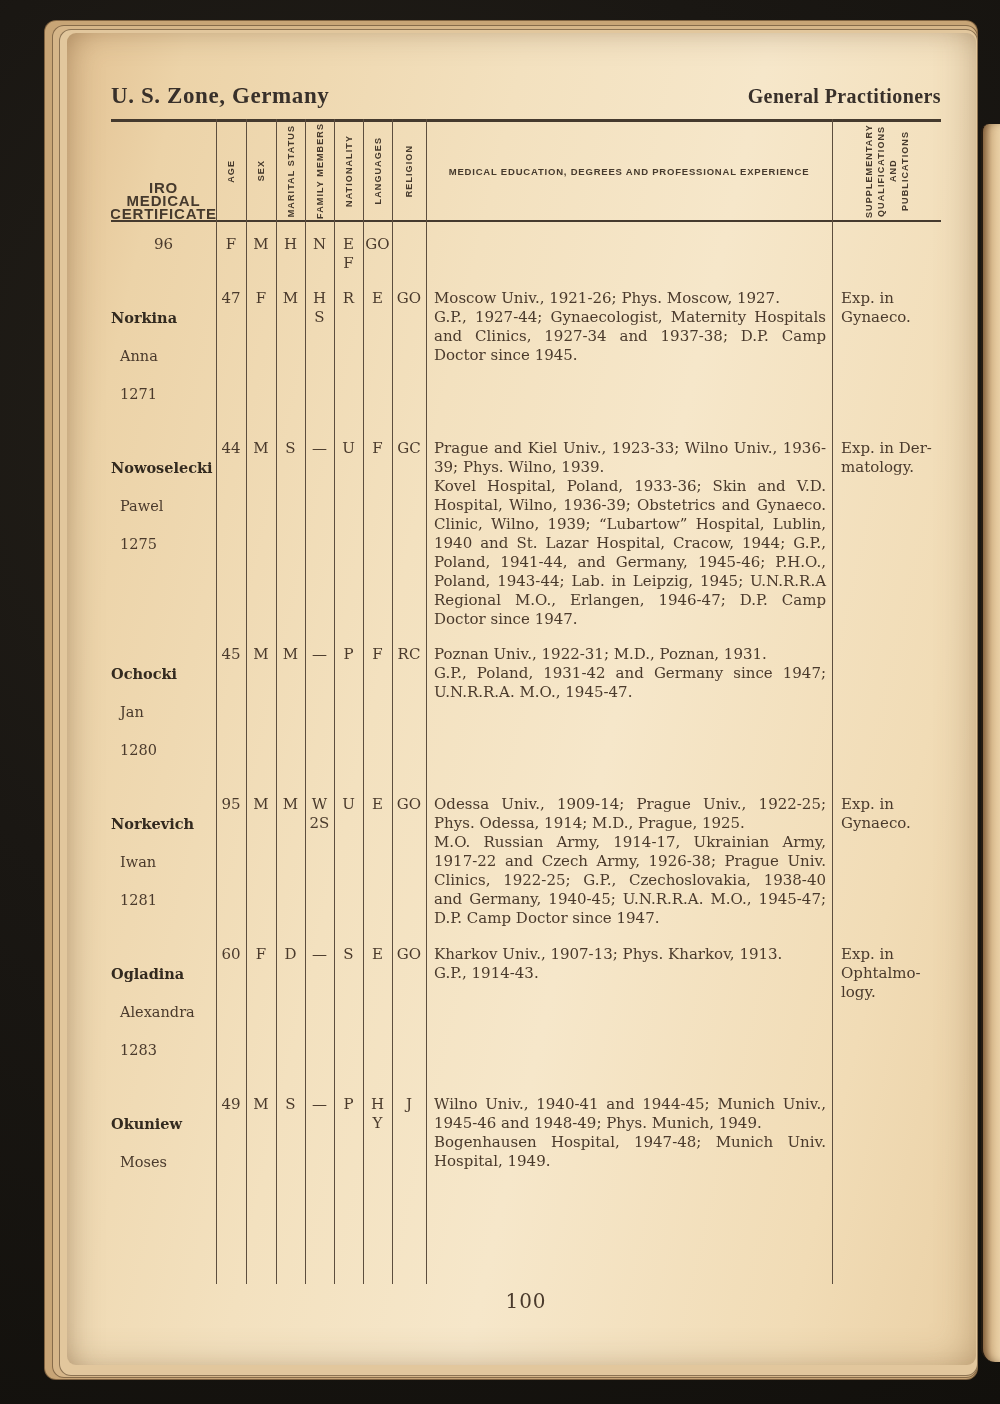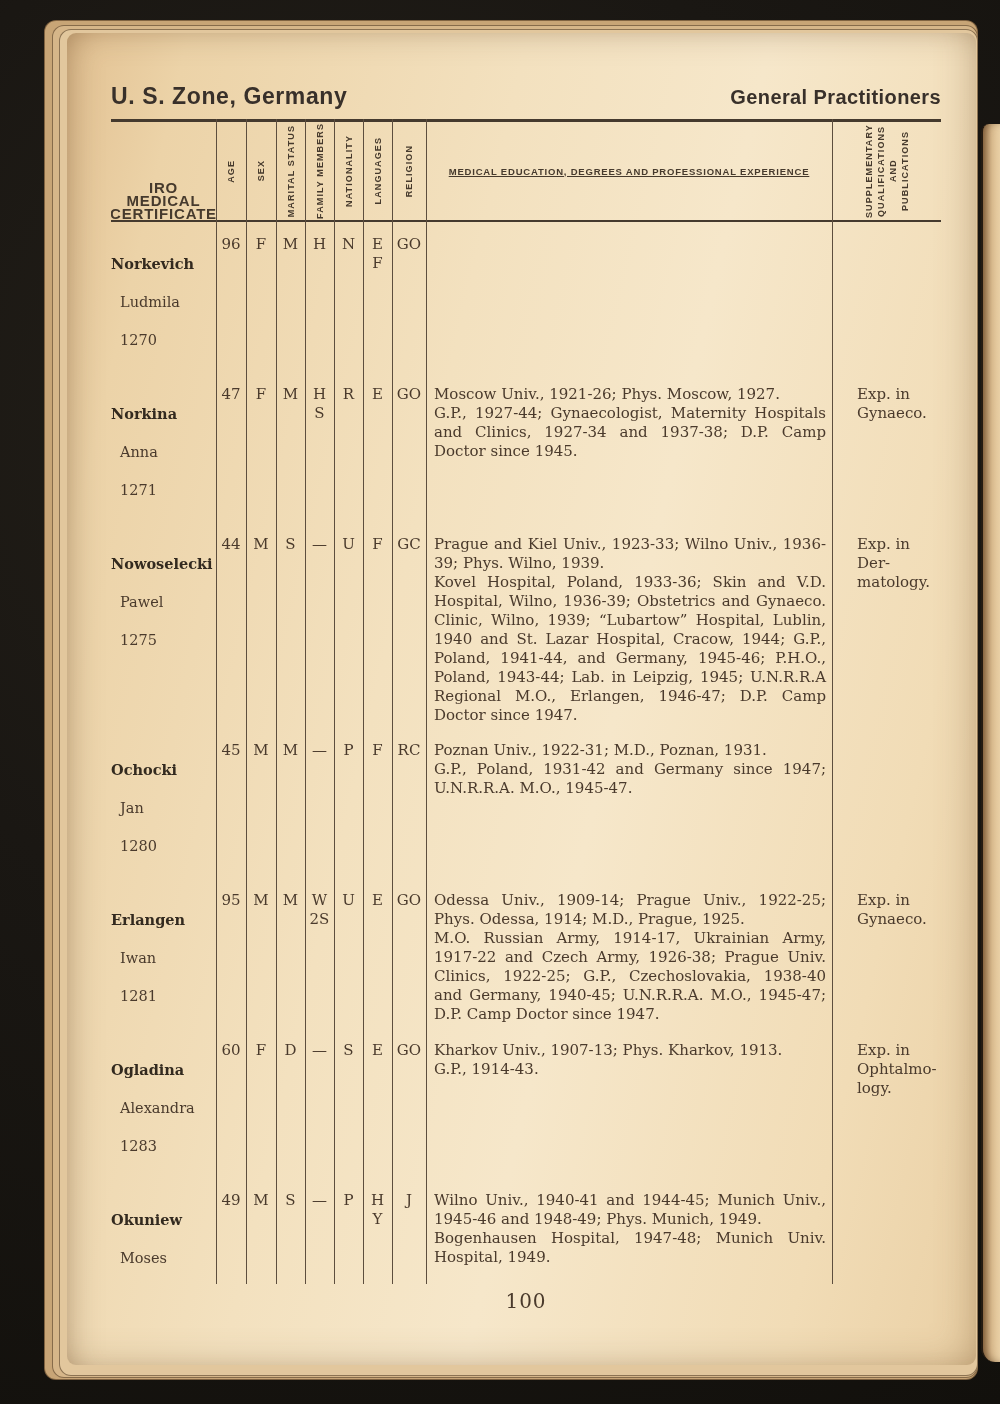--- a/index.html
+++ b/index.html
@@ -14,43 +14,43 @@
   
   .page{position:absolute;left:67px;top:33px;width:909px;height:1332px;border-radius:9px;
     background:linear-gradient(103deg,#e2c192 0%,#ecd3a8 10%,#f3e1bf 38%,#f6e7ca 58%,#f1dcb6 84%,#ead0a5 100%);
     box-shadow:inset 16px 10px 34px -18px rgba(105,70,35,.5), inset -20px -14px 40px -22px rgba(120,85,45,.45);}
   
   .page-right{position:absolute;left:981px;top:124px;width:19px;height:1238px;
     background:linear-gradient(90deg,#b99367 0%,#dcbd90 45%,#ecd4aa 100%);
     border-left:2px solid #241a10;border-radius:8px 0 0 14px;
     box-shadow:inset 6px 0 9px -3px rgba(70,40,15,.55);}
   .titlebar{position:absolute;left:44px;top:50px;width:830px;display:flex;justify-content:space-between;align-items:baseline;
-    font-family:Liberation Sans, sans-serif;font-weight:bold;color:#38302a;}
+    font-family:Liberation Serif, serif;font-weight:bold;color:#38302a;}
   .title-left{font-size:23px;letter-spacing:.6px;}
   .title-right{font-size:20px;letter-spacing:.4px;margin-left:20px;}
   .dtable{position:absolute;left:44px;top:86px;width:830px;height:1165px;}
   .rules{position:absolute;left:0;top:0;width:830px;height:1165px;pointer-events:none;}
   .rules div{position:absolute;top:0;bottom:0;width:1px;background:#5d4e3e;}
   .thead{position:relative;display:grid;grid-template-columns:105px 30px 30px 29px 29px 29px 29px 34px 406px 109px;
     height:98px;border-top:3px solid #453a2e;border-bottom:2px solid #453a2e;box-sizing:content-box;
     font-family:"Liberation Sans", sans-serif;font-weight:bold;color:#463a2d;}
   .hc{display:flex;align-items:center;justify-content:center;overflow:hidden;}
   .name-head{flex-direction:column;font-size:15px;letter-spacing:.8px;line-height:13px;text-align:center;margin-top:47px;}
   .name-head .sub{margin-top:12px;white-space:pre-line;}
   .vh{writing-mode:vertical-rl;transform:rotate(180deg);font-size:9px;letter-spacing:1.1px;line-height:12px;white-space:pre-line;text-align:center;}
-  .edu-head{font-size:9.5px;letter-spacing:.8px;text-align:center;padding:0 14px;text-decoration:underline;}
+  .edu-head{font-size:9.5px;letter-spacing:.8px;text-align:center;padding:0 14px;}
   .tbody{position:relative;padding-top:13px;height:1052px;overflow:hidden;box-sizing:border-box;}
   .row{display:grid;grid-template-columns:105px 30px 30px 29px 29px 29px 29px 34px 406px 109px;
     margin-bottom:16px;color:#4a3a2c;font-size:15px;line-height:19px;}
   .cell{white-space:pre-line;text-align:center;padding-top:0;}
   .cell.name{text-align:left;font-size:14.5px;}
   .cell.name .surname{font-weight:bold;color:#332a1f;}
   .cell.name .given,.cell.name .cert{padding-left:9px;}
   .cell.edu{text-align:justify;padding:0 6px 0 8px;}
-  .cell.supp{text-align:left;padding-left:25px;}
+  .cell.supp{text-align:left;padding-left:9px;}
   .pagenum{position:absolute;left:44px;top:1256px;width:830px;text-align:center;
     font-size:20px;color:#4a3a2c;letter-spacing:1px;}
 </style>
 </head>
 <body>
 
 <div class="stage">
   <div class="stack l1"></div>
   <div class="stack l2"></div>
   <div class="stack l3"></div>
@@ -92,25 +92,20 @@
         <div class="hc edu-head">MEDICAL EDUCATION, DEGREES AND PROFESSIONAL EXPERIENCE</div>
         <div class="hc">
             <span class="vh">SUPPLEMENTARY
 QUALIFICATIONS
 AND PUBLICATIONS</span>
           </div>
       </div>
 
       <div class="tbody">
   <div class="row">
-    <div class="cell name">
-      <div><span class="surname"></span><span class="surname">Norkevich</span></div>
-      <div class="given">Ludmila</div>
-      <div class="cert">1270</div>
-    </div>
     <div class="cell">96</div>
     <div class="cell">F</div>
     <div class="cell">M</div>
     <div class="cell">H</div>
     <div class="cell">N</div>
     <div class="cell">E
 F</div>
     <div class="cell">GO</div>
     <div class="cell supp"></div>
   </div>
@@ -167,21 +162,21 @@
     <div class="cell">P</div>
     <div class="cell">F</div>
     <div class="cell">RC</div>
     <div class="cell edu">Poznan Univ., 1922-31; M.D., Poznan, 1931.
 G.P., Poland, 1931-42 and Germany since 1947; U.N.R.R.A. M.O., 1945-47.</div>
     <div class="cell supp"></div>
   </div>
 
   <div class="row">
     <div class="cell name">
-      <div><span class="surname"></span><span class="surname">Erlangen</span></div>
+      <div><span class="surname"></span><span class="surname">Norkevich</span></div>
       <div class="given">Iwan</div>
       <div class="cert">1281</div>
     </div>
     <div class="cell">95</div>
     <div class="cell">M</div>
     <div class="cell">M</div>
     <div class="cell">W
 2S</div>
     <div class="cell">U</div>
     <div class="cell">E</div>

